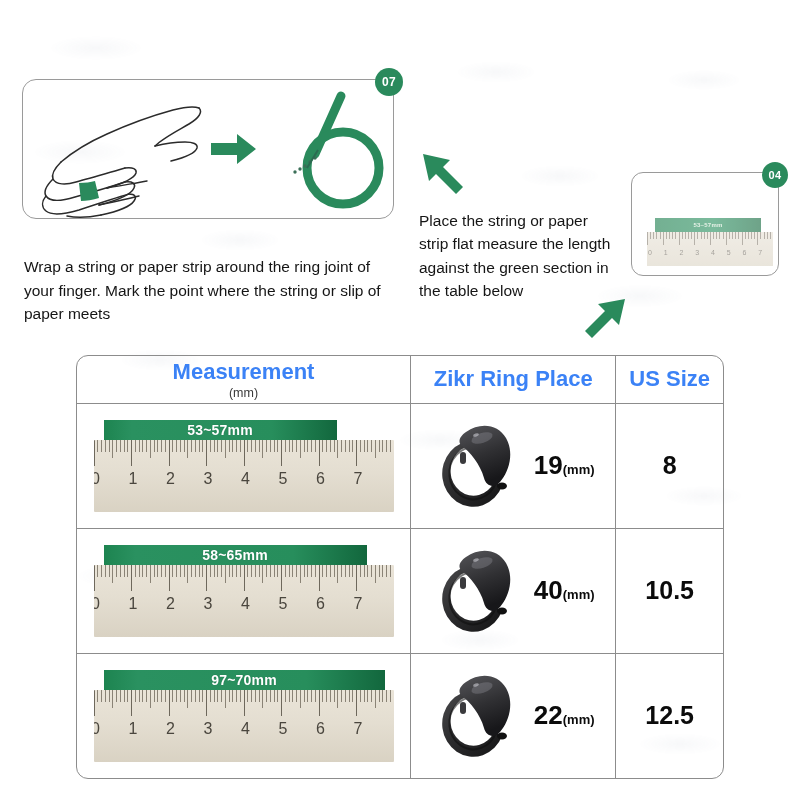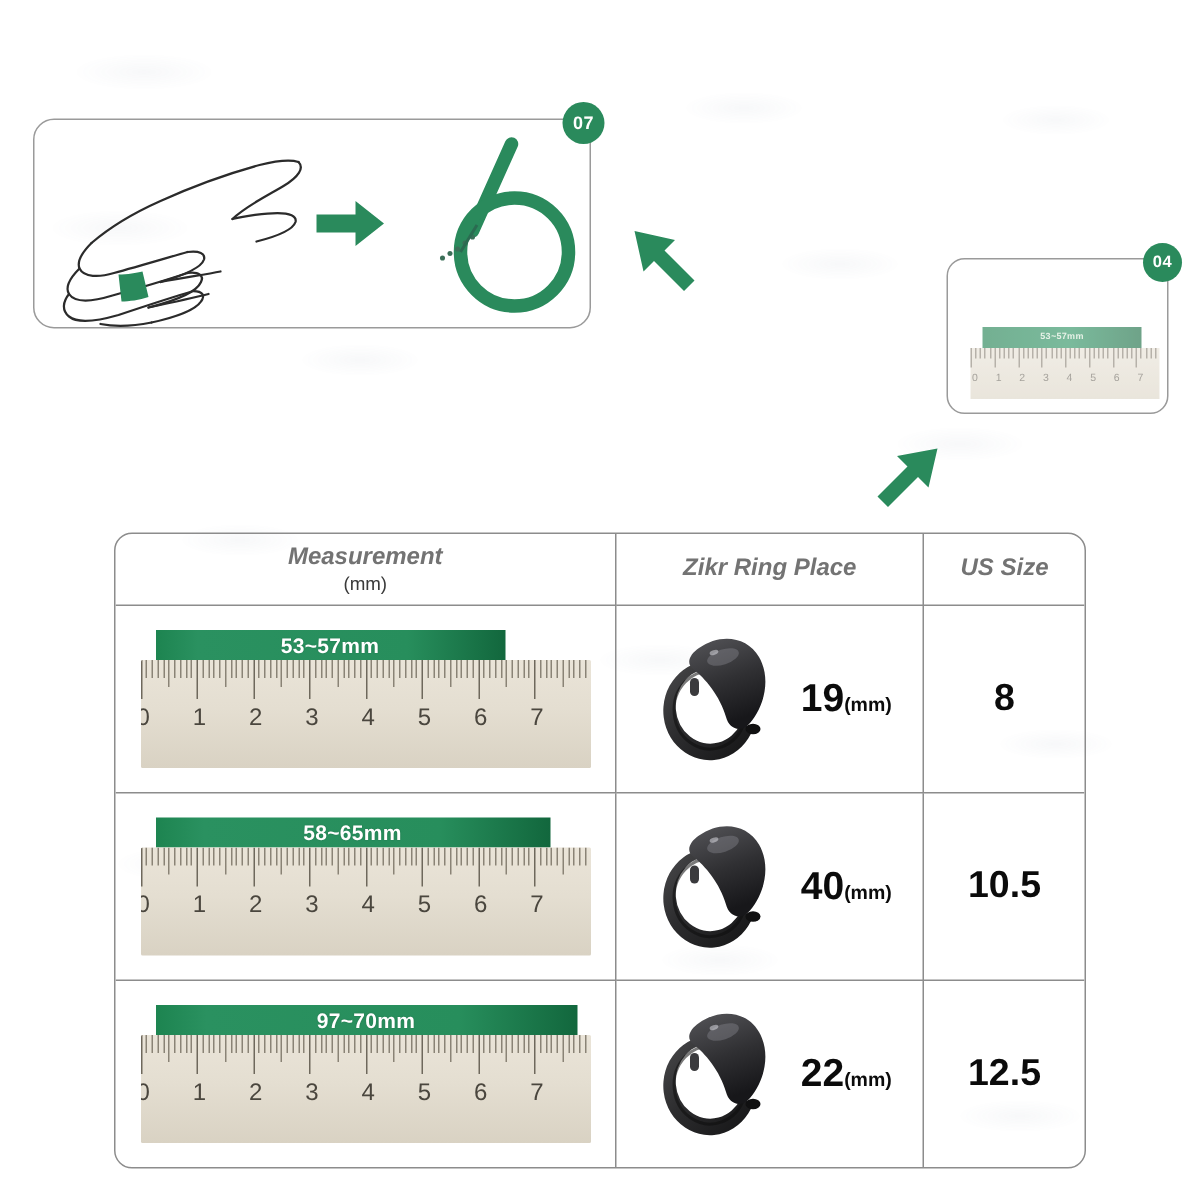--- a/index.html
+++ b/index.html
@@ -165,21 +165,21 @@
   }
   .tbl tr th:first-child, .tbl tr td:first-child { border-left: none; }
   .tbl tr th:last-child, .tbl tr td:last-child { border-right: none; }
   .tbl thead th { border-top: none; height: 47px; }
   .tbl tbody tr:last-child td { border-bottom: none; }
 
   .col-meas { width: 334px; }
   .col-ring { width: 206px; }
   .col-us   { width: 108px; }
 
-  .th-main { font-size: 16px; font-weight: bold; color: #737373; font-style: italic; }
+  .th-main { font-size: 22px; font-weight: bold; color: #3b82f6; }
   .th-sub  { font-size: 12.5px; font-weight: normal; color: #3a3a3a; margin-top: 1px; }
 
   .row-h { height: 125px; }
 
   
   .ruler-wrap {
     position: relative;
     width: 300px; height: 100px;
     margin: 0 auto;
   }
@@ -276,25 +276,27 @@
         <circle cx="30" cy="74" r="1.7"></circle>
         <circle cx="25" cy="78" r="1.7"></circle>
         <circle cx="20" cy="82" r="1.7"></circle>
         <circle cx="15" cy="85" r="1.7"></circle>
         <circle cx="10" cy="88" r="1.7"></circle>
       </g>
       <path d="M33 66 L22 84" stroke="#2b6b51" stroke-width="2" fill="none"></path>
     </svg>
   </div>
 
+  <div class="step1-caption">Wrap a string or paper strip around the ring joint of your finger. Mark the point where the string or slip of paper meets</div>
 
   <svg class="arrow-big-1" width="56" height="56" viewBox="0 0 56 56">
     <path d="M6 6 L33 12 L26 19 L46 39 L39 46 L19 26 L12 33 Z" fill="#2a8a5c"></path>
   </svg>
 
+  <div class="step2-caption">Place the string or paper strip flat measure the length against the green section in the table below</div>
 
   <svg class="arrow-big-2" width="56" height="50" viewBox="0 0 56 50">
     <path d="M50 3 L44 29 L37 22 L17 42 L10 35 L30 15 L23 8 Z" fill="#2a8a5c"></path>
   </svg>
 
   <div class="step2-card">
     <div class="badge badge-02">04</div>
     <div class="step2-inner">
       <div class="mini-bar">
         <span class="mini-bar-label">53~57mm</span>

